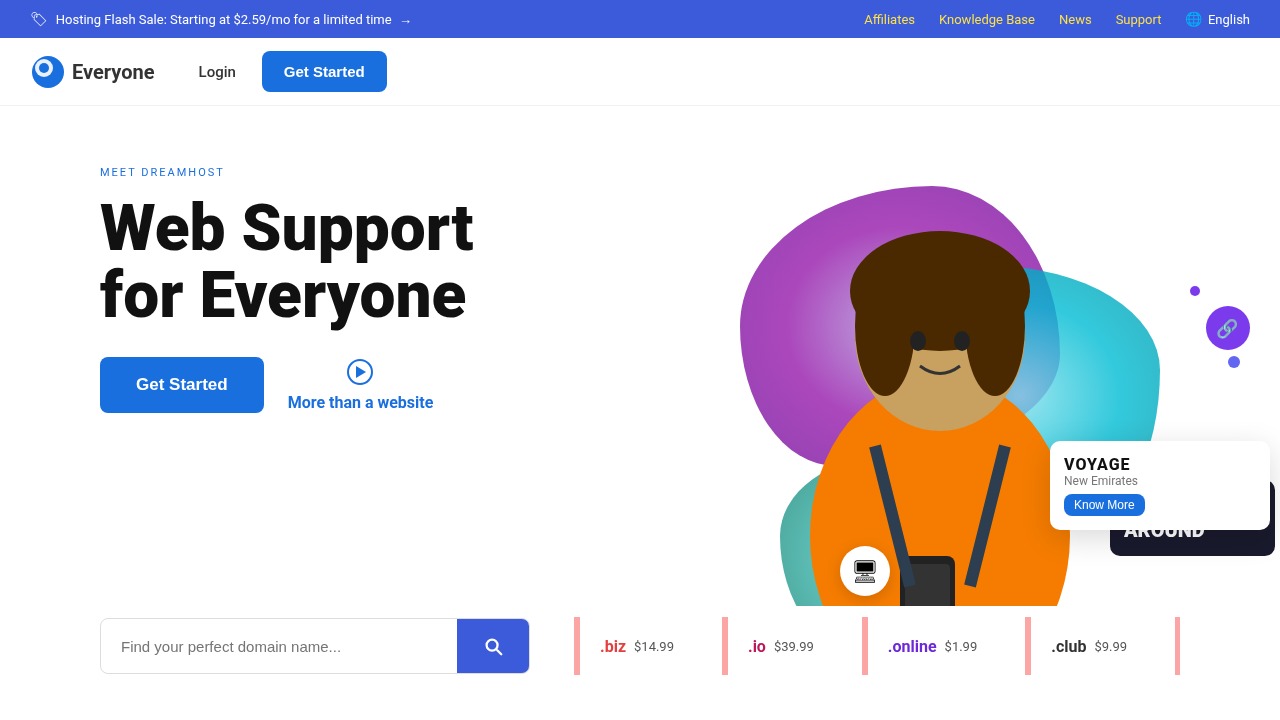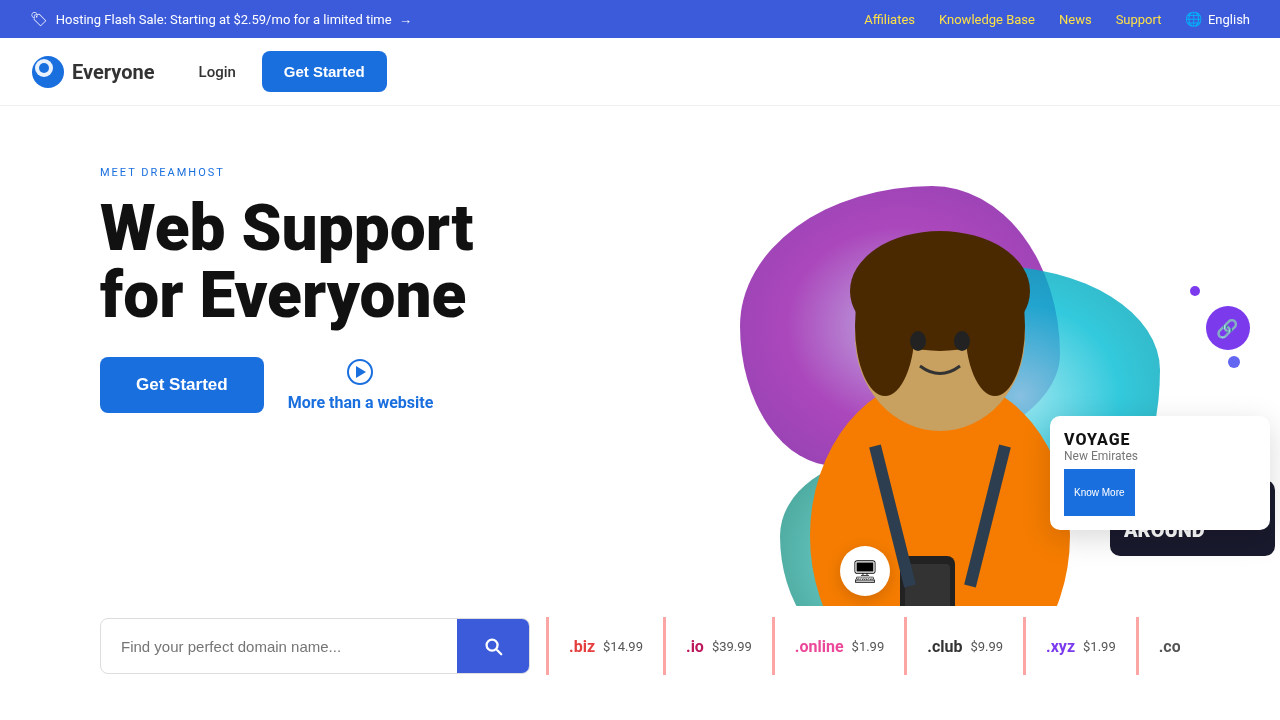--- a/index.html
+++ b/index.html
@@ -261,23 +261,23 @@
     .website-card-text {
       font-size: 7px;
       color: #aaa;
       line-height: 1.5;
       margin-bottom: 8px;
     }
     .website-card-btn {
       background: #1a6fdf;
       color: #fff;
       border: none;
-      border-radius: 0;
-      padding: 18px 10px;
-      font-size: 10px;
+      border-radius: 8px;
+      padding: 4px 10px;
+      font-size: 12px;
       cursor: pointer;
     }
     .world-card {
       position: absolute;
       bottom: 40px;
       right: -10px;
       width: 160px;
       background: #1a1a2e;
       border-radius: 10px;
       padding: 14px;
@@ -390,31 +390,32 @@
       gap: 0;
       margin-left: 16px;
       overflow: hidden;
     }
     .tld-item {
       display: flex;
       align-items: center;
       gap: 8px;
       padding: 0 20px;
       height: 58px;
-      border-left: 3px solid #fca5a5;
+      border-left: 6px solid #fca5a5;
       white-space: nowrap;
+      margin-left: 28px;
     }
     .tld-ext {
       font-size: 16px;
       font-weight: 700;
       color: #333;
     }
     .tld-ext.biz { color: #e53e3e; }
     .tld-ext.io { color: #be185d; }
-    .tld-ext.online { color: #ec4899; }
+    .tld-ext.online { color: #6d28d9; }
     .tld-ext.club { color: #333; }
     .tld-ext.xyz { color: #7c3aed; }
     .tld-ext.com { color: #555; }
     .tld-price {
       font-size: 13px;
       color: #555;
     }
   </style>
 </head>
 <body>

